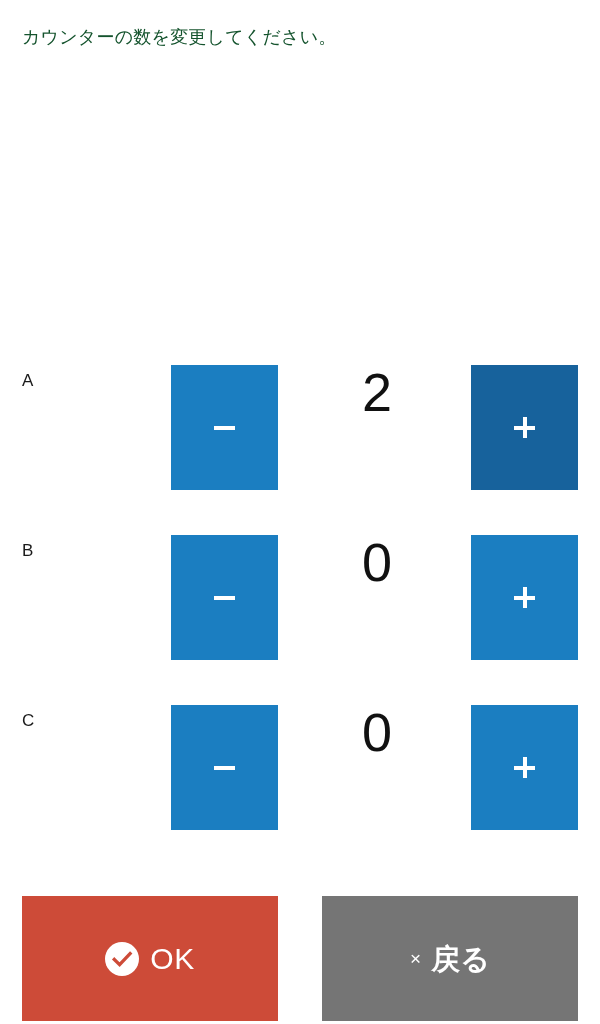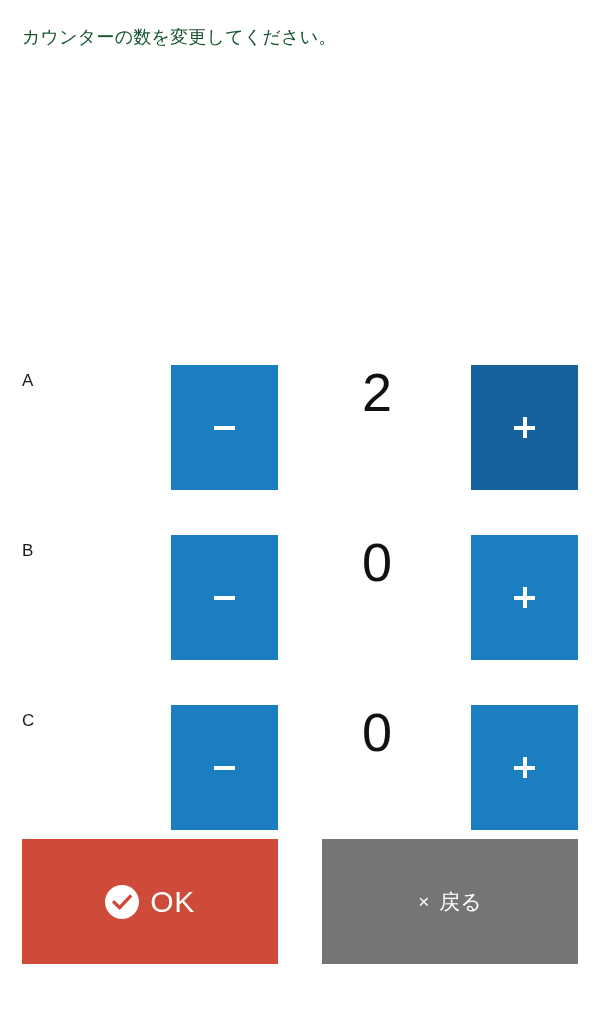--- a/index.html
+++ b/index.html
@@ -107,21 +107,21 @@
     font-size: 54px;
     line-height: 58px;
     font-weight: 400;
     color: #111111;
   }
 
   
   #action-bar {
     position: absolute;
     left: 0;
-    top: 839px;
+    top: 896px;
     width: 600px;
     height: 125px;
   }
   .action-btn {
     position: absolute;
     top: 0;
     height: 125px;
     border: none;
     padding: 0;
     margin: 0;
@@ -161,23 +161,24 @@
     display: flex;
     align-items: center;
     gap: 10px;
   }
   .x-mark {
     font-size: 19px;
     line-height: 22px;
     color: #ffffff;
   }
   .back-label {
-    font-size: 21px;
+    font-size: 29px;
     line-height: 34px;
     color: #ffffff;
+    font-weight: bold;
   }
 </style>
 </head>
 <body>
 
 <div id="prompt-text">カウンターの数を変更してください。</div>
 
 <div id="counter-list">
 
   <div class="counter-row">

